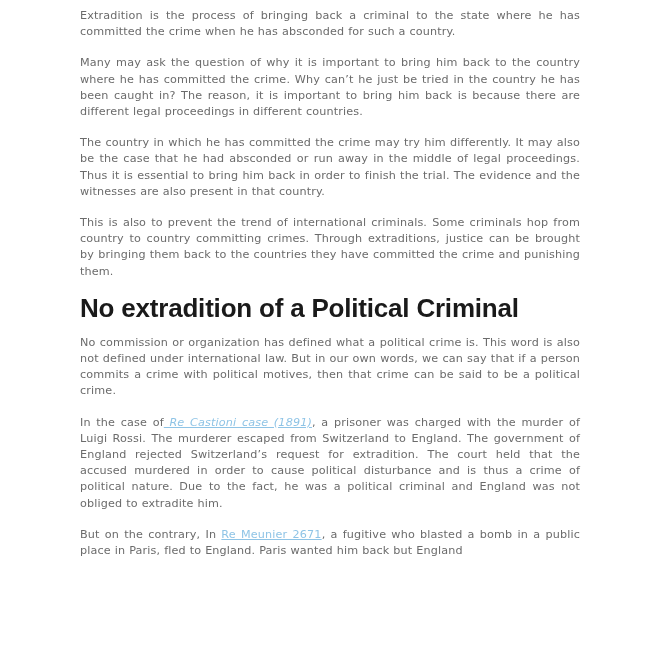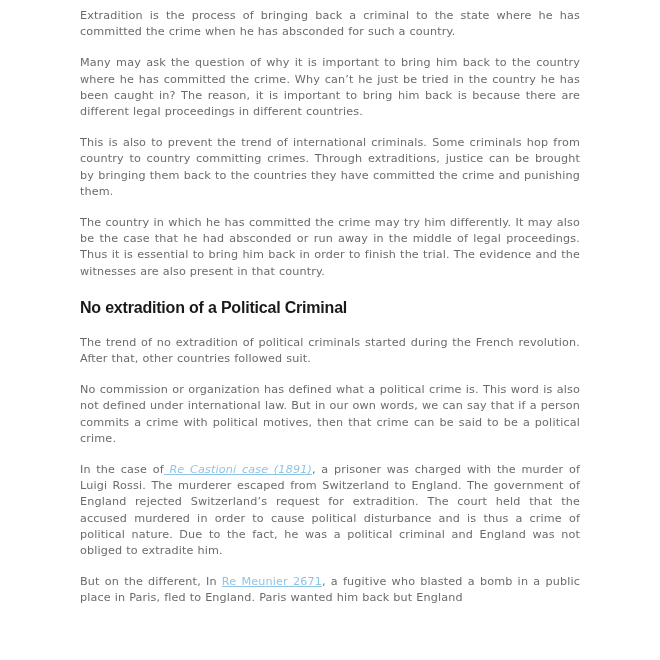--- a/index.html
+++ b/index.html
@@ -42,21 +42,21 @@
     word-spacing: 0.2px;
   }
 
   .para-last {
     margin-bottom: 0;
   }
 
   .section-heading {
     margin: 14px 0 14px 0;
     font-family: "Liberation Sans", sans-serif;
-    font-size: 16px;
+    font-size: 26px;
     font-weight: bold;
     line-height: 26px;
     color: #1a1a1a;
     letter-spacing: -0.2px;
     text-align: left;
   }
 
   .doclink {
     color: #8fc4e6;
     text-decoration: underline;
@@ -70,29 +70,28 @@
 </head>
 <body>
 
 <div class="page">
   <div class="doc-body">
 
     <p class="para">Extradition is the process of bringing back a criminal to the state where he has committed the crime when he has absconded for such a country.</p>
 
     <p class="para">Many may ask the question of why it is important to bring him back to the country where he has committed the crime. Why can’t he just be tried in the country he has been caught in? The reason, it is important to bring him back is because there are different legal proceedings in different countries.</p>
 
+    <p class="para">The country in which he has committed the crime may try him differently. It may also be the case that he had absconded or run away in the middle of legal proceedings. Thus it is essential to bring him back in order to finish the trial. The evidence and the witnesses are also present in that country.</p>
+
     <p class="para">This is also to prevent the trend of international criminals. Some criminals hop from country to country committing crimes. Through extraditions, justice can be brought by bringing them back to the countries they have committed the crime and punishing them.</p>
-
-    <p class="para">The country in which he has committed the crime may try him differently. It may also be the case that he had absconded or run away in the middle of legal proceedings. Thus it is essential to bring him back in order to finish the trial. The evidence and the witnesses are also present in that country.</p>
 
 
     <h2 class="section-heading">No extradition of a Political Criminal</h2>
 
-    <p class="para">The trend of no extradition of political criminals started during the French revolution. After that, other countries followed suit.</p>
 
     <p class="para">No commission or organization has defined what a political crime is. This word is also not defined under international law. But in our own words, we can say that if a person commits a crime with political motives, then that crime can be said to be a political crime.</p>
 
     <p class="para"><span>In the case of</span><a class="doclink doclink-italic" href="#"> Re Castioni case (1891)</a><span>, a prisoner was charged with the murder of Luigi Rossi. The murderer escaped from Switzerland to England. The government of England rejected Switzerland’s request for extradition. The court held that the accused murdered in order to cause political disturbance and is thus a crime of political nature. Due to the fact, he was a political criminal and England was not obliged to extradite him.</span></p>
 
-    <p class="para para-last"><span>But on the different, In </span><a class="doclink" href="#">Re Meunier 2671</a><span>, a fugitive who blasted a bomb in a public place in Paris, fled to England. Paris wanted him back but England</span></p>
+    <p class="para para-last"><span>But on the contrary, In </span><a class="doclink" href="#">Re Meunier 2671</a><span>, a fugitive who blasted a bomb in a public place in Paris, fled to England. Paris wanted him back but England</span></p>
 
   </div>
 </div>
 
 </body></html>

